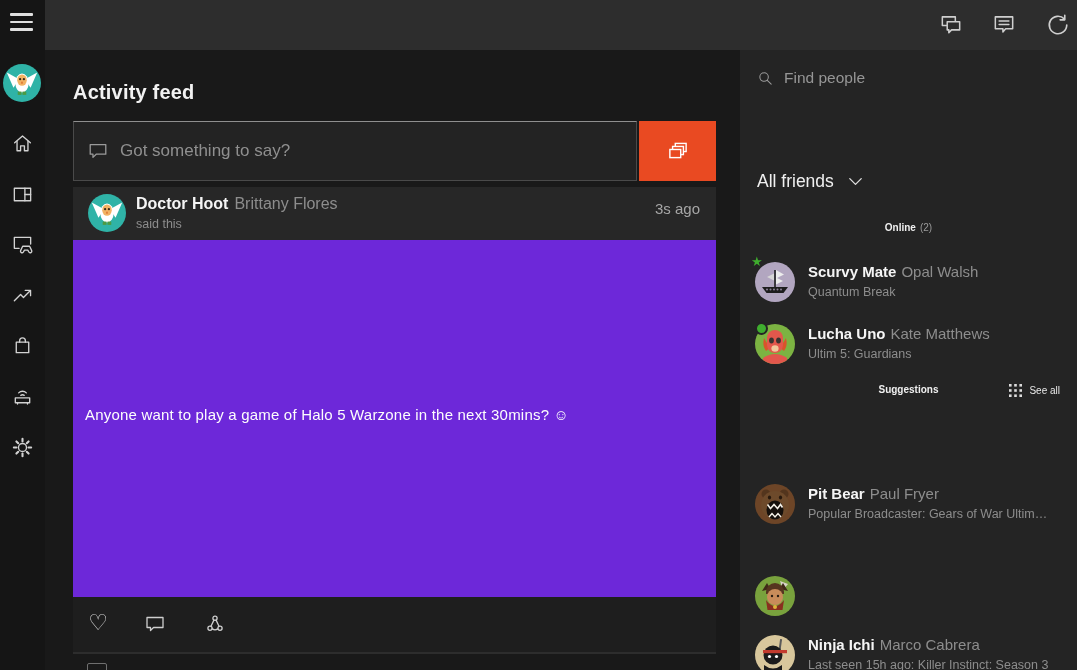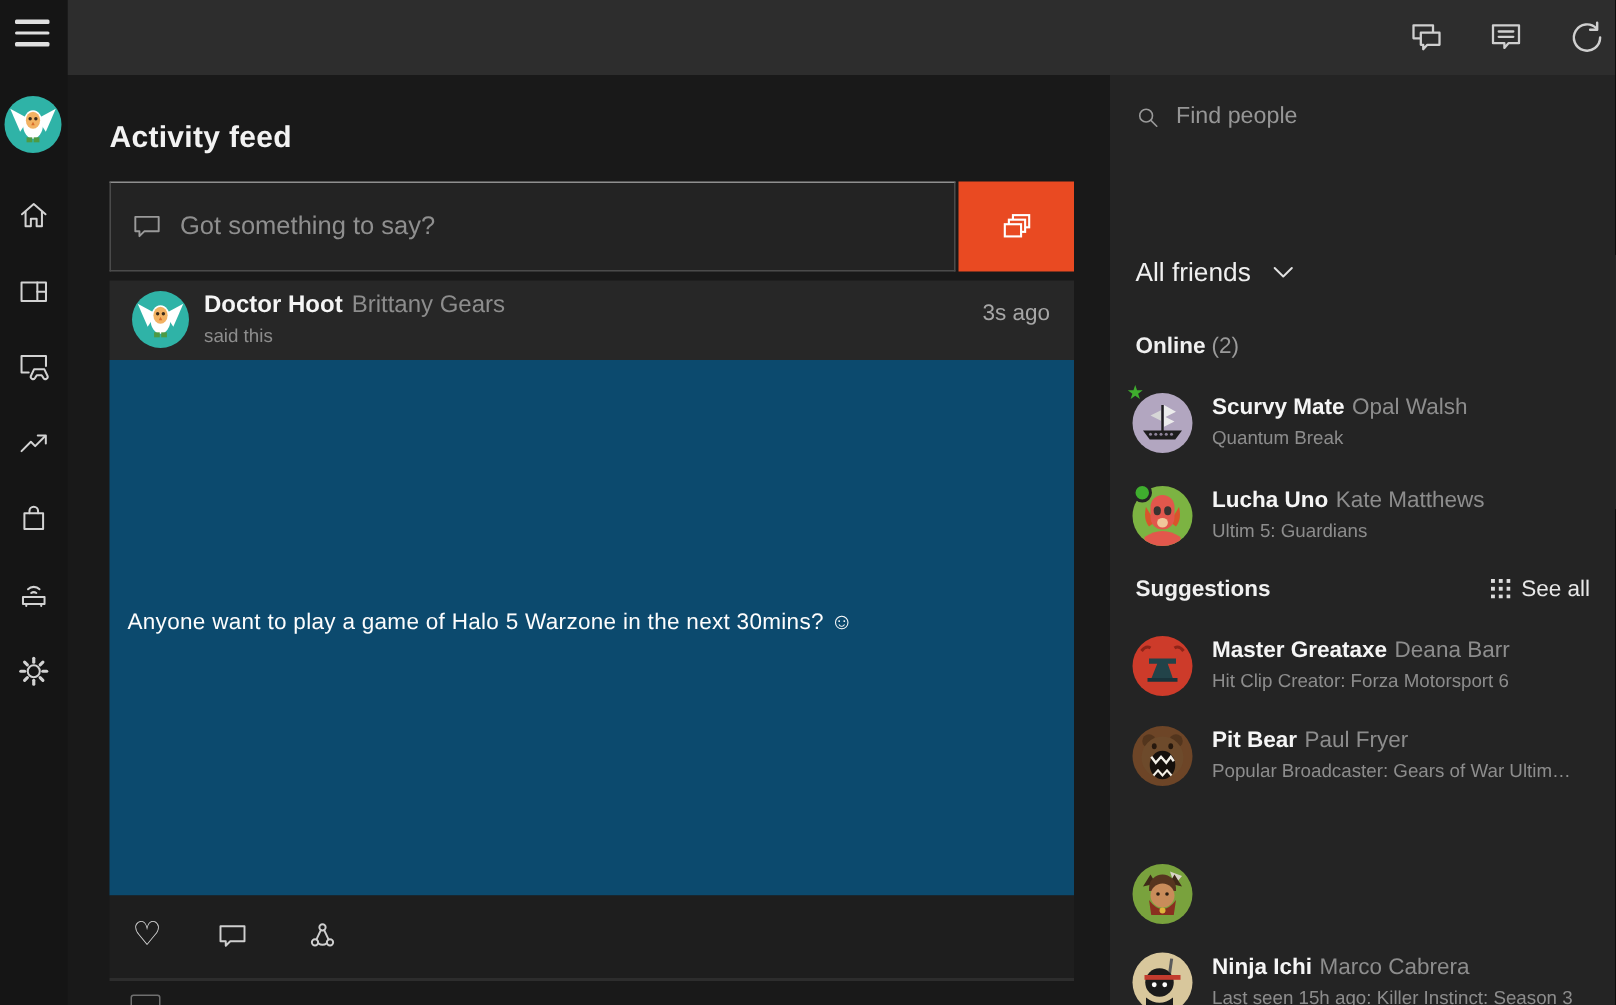--- a/index.html
+++ b/index.html
@@ -32,40 +32,40 @@
       display:flex;align-items:center;justify-content:center;}
   .send-btn svg{width:26px;height:26px;stroke:#fff;stroke-width:1.3;}
 
   .post-header{position:absolute;left:73px;top:187px;width:643px;height:53px;background:#272727;}
   .post-avatar{position:absolute;left:15px;top:7px;width:38px;height:38px;border-radius:50%;overflow:hidden;}
   .post-title{position:absolute;left:63px;top:8px;font-size:16px;color:#f5f5f5;font-weight:700;white-space:nowrap;}
   .post-title .rn{font-weight:400;color:#8d8d8d;margin-left:6px;}
   .post-verb{position:absolute;left:63px;top:30px;font-size:12.5px;color:#8d8d8d;}
   .post-time{position:absolute;right:16px;top:13px;font-size:15px;color:#a6a6a6;}
 
-  .post-body{position:absolute;left:73px;top:240px;width:643px;height:357px;background:#0c4a6e;cursor:pointer;}
+  .post-body{position:absolute;left:73px;top:240px;width:643px;height:357px;background:#6d28d9;cursor:pointer;}
   .post-message{position:absolute;left:12px;top:166px;font-size:15px;color:#fdfdfd;letter-spacing:.2px;}
 
   .post-actions{position:absolute;left:73px;top:597px;width:643px;height:55px;background:#1e1e1e;}
   .act{position:absolute;top:15px;width:24px;height:24px;cursor:pointer;}
   .act svg{width:100%;height:100%;stroke:#cfcfcf;fill:none;stroke-width:1.3;stroke-linejoin:round;stroke-linecap:round;}
   .heart{color:#d6d6d6;font-size:22px;line-height:24px;text-align:center;}
   .feed-divider{position:absolute;left:73px;top:652px;width:643px;height:2px;background:#2d2d2d;}
   .next-partial{position:absolute;left:87px;top:663px;width:18px;height:12px;border:1.4px solid #6f6f6f;border-radius:2px;}
 
   
   .friends{position:absolute;left:740px;top:50px;width:337px;height:620px;background:#242424;}
   .search-row{position:absolute;left:0;top:12px;width:337px;height:40px;cursor:text;}
   .search-row svg{position:absolute;left:17px;top:8px;width:17px;height:17px;stroke:#9a9a9a;fill:none;stroke-width:1.5;stroke-linecap:round;}
   .search-ph{position:absolute;left:44px;top:7px;font-size:15.5px;color:#969696;}
   .filter-row{position:absolute;left:17px;top:118px;height:26px;cursor:pointer;display:flex;align-items:center;}
   .filter-label{font-size:17.5px;color:#f0f0f0;}
   .filter-row svg{width:15px;height:9px;margin-left:14px;stroke:#e0e0e0;fill:none;stroke-width:1.6;stroke-linecap:round;stroke-linejoin:round;}
 
-  .sect{position:absolute;left:17px;width:303px;font-size:15px;color:#f0f0f0;font-weight:700;}
+  .sect{position:absolute;left:17px;width:303px;font-size:10px;color:#f0f0f0;font-weight:700;text-align:center;}
   .sect .cnt{font-weight:400;color:#9a9a9a;margin-left:4px;}
   .seeall{position:absolute;right:0;top:0;display:flex;align-items:center;cursor:pointer;font-weight:400;color:#e8e8e8;}
   .seeall svg{width:13px;height:13px;margin-right:7px;}
   .seeall svg rect{fill:#dcdcdc;}
 
   .frow{position:absolute;left:15px;width:312px;height:40px;cursor:pointer;}
   .favatar{position:absolute;left:0;top:0;width:40px;height:40px;border-radius:50%;overflow:hidden;}
   .badge-star{position:absolute;left:-4px;top:-8px;font-size:13px;color:#3fae2e;}
   .badge-dot{position:absolute;left:0;top:-2px;width:9px;height:9px;border-radius:50%;background:#3fae2e;border:2px solid #242424;}
   .ftxt{position:absolute;left:53px;top:1px;width:258px;}
@@ -204,21 +204,21 @@
         <ellipse cx="20" cy="20" rx="7" ry="10" fill="#ffffff"></ellipse>
         <ellipse cx="20" cy="17" rx="5" ry="6" fill="#f2b263"></ellipse>
         <circle cx="18" cy="16" r="1.2" fill="#3a2a1a"></circle>
           <circle cx="22" cy="16" r="1.2" fill="#3a2a1a"></circle>
         <polygon points="20,18 18.8,20.5 21.2,20.5" fill="#d86b2a"></polygon>
         <rect x="15.5" y="29" width="4" height="3.5" fill="#4d9a43"></rect>
           <rect x="20.5" y="29" width="4" height="3.5" fill="#4d9a43"></rect>
       </svg>
     </div>
     <div class="post-title">
-      <span>Doctor Hoot</span><span class="rn">Brittany Gears</span>
+      <span>Doctor Hoot</span><span class="rn">Brittany Flores</span>
     </div>
     <div class="post-verb">said this</div>
     <div class="post-time">3s ago</div>
   </div>
 
   <div class="post-body">
     <div class="post-message">Anyone want to play a game of Halo 5 Warzone in the next 30mins? ☺</div>
   </div>
 
   <div class="post-actions">
@@ -315,33 +315,20 @@
             <rect x="5.2" y="5.2" width="2.6" height="2.6"></rect>
             <rect x="10.4" y="5.2" width="2.6" height="2.6"></rect>
           <rect x="0" y="10.4" width="2.6" height="2.6"></rect>
             <rect x="5.2" y="10.4" width="2.6" height="2.6"></rect>
             <rect x="10.4" y="10.4" width="2.6" height="2.6"></rect>
         </svg>
         <span>See all</span>
       </span>
     </div>
 
-    <div class="frow" style="top:324px">
-      <div class="favatar" style="top: 50px; background: rgb(205, 59, 42);">
-        <svg viewBox="0 0 40 40">
-          <path d="M6 10 q3 -4 6 -2 M34 10 q-3 -4 -6 -2" stroke="#8f2418" stroke-width="2" fill="none"></path>
-          <path d="M11 15 h18 v3.5 h-5.5 l3.5 10 h-14.5 l4 -10 h-5.5 z" fill="#224349"></path>
-          <rect x="10" y="28" width="20" height="2.5" fill="#1a333a"></rect>
-        </svg>
-      </div>
-      <div class="ftxt" style="top:51px">
-        <div class="fname"><span>Master Greataxe</span><span class="rn">Deana Barr</span></div>
-        <div class="fsub">Hit Clip Creator: Forza Motorsport 6</div>
-      </div>
-    </div>
 
     <div class="frow" style="top:384px">
       <div class="favatar" style="top: 50px; background: rgb(109, 69, 39);">
         <svg viewBox="0 0 40 40">
           <circle cx="11" cy="10" r="4.5" fill="#53351d"></circle>
             <circle cx="29" cy="10" r="4.5" fill="#53351d"></circle>
           <circle cx="20" cy="21" r="14" fill="#6d4a2b"></circle>
           <ellipse cx="14.5" cy="13.5" rx="1.6" ry="2" fill="#26180d"></ellipse>
             <ellipse cx="25.5" cy="13.5" rx="1.6" ry="2" fill="#26180d"></ellipse>
           <ellipse cx="20" cy="26" rx="8.5" ry="9.5" fill="#15100c"></ellipse>

